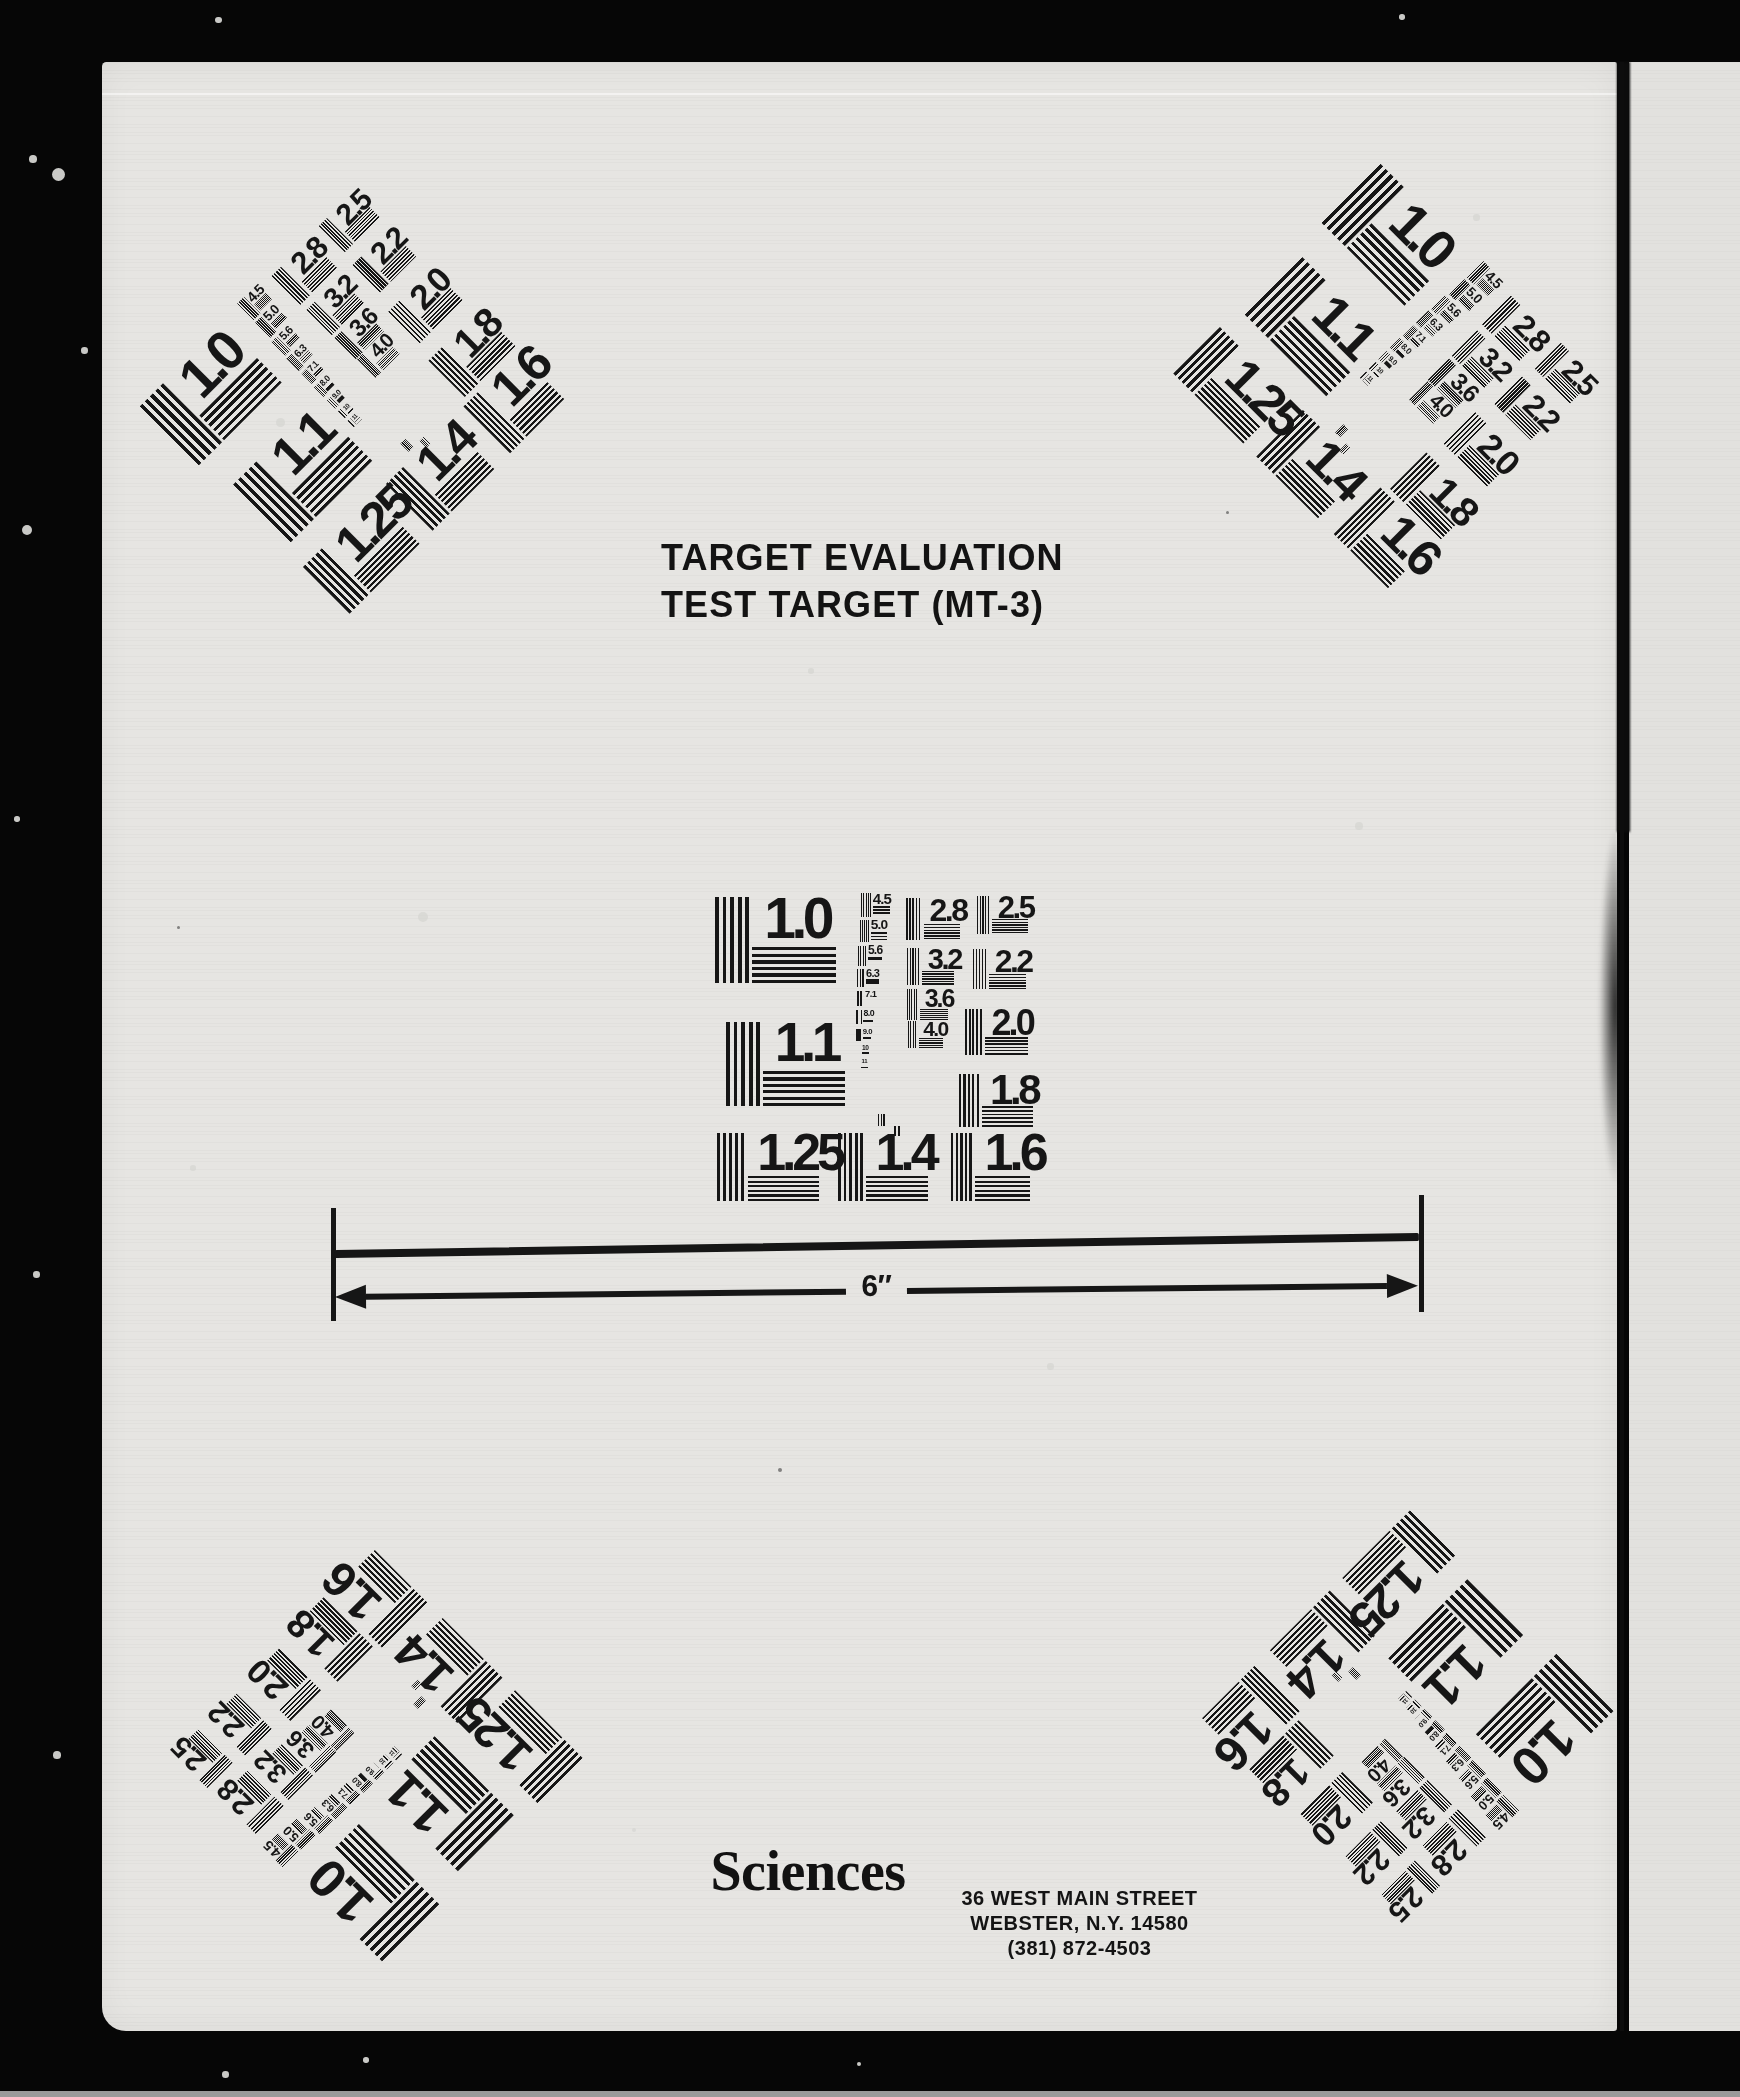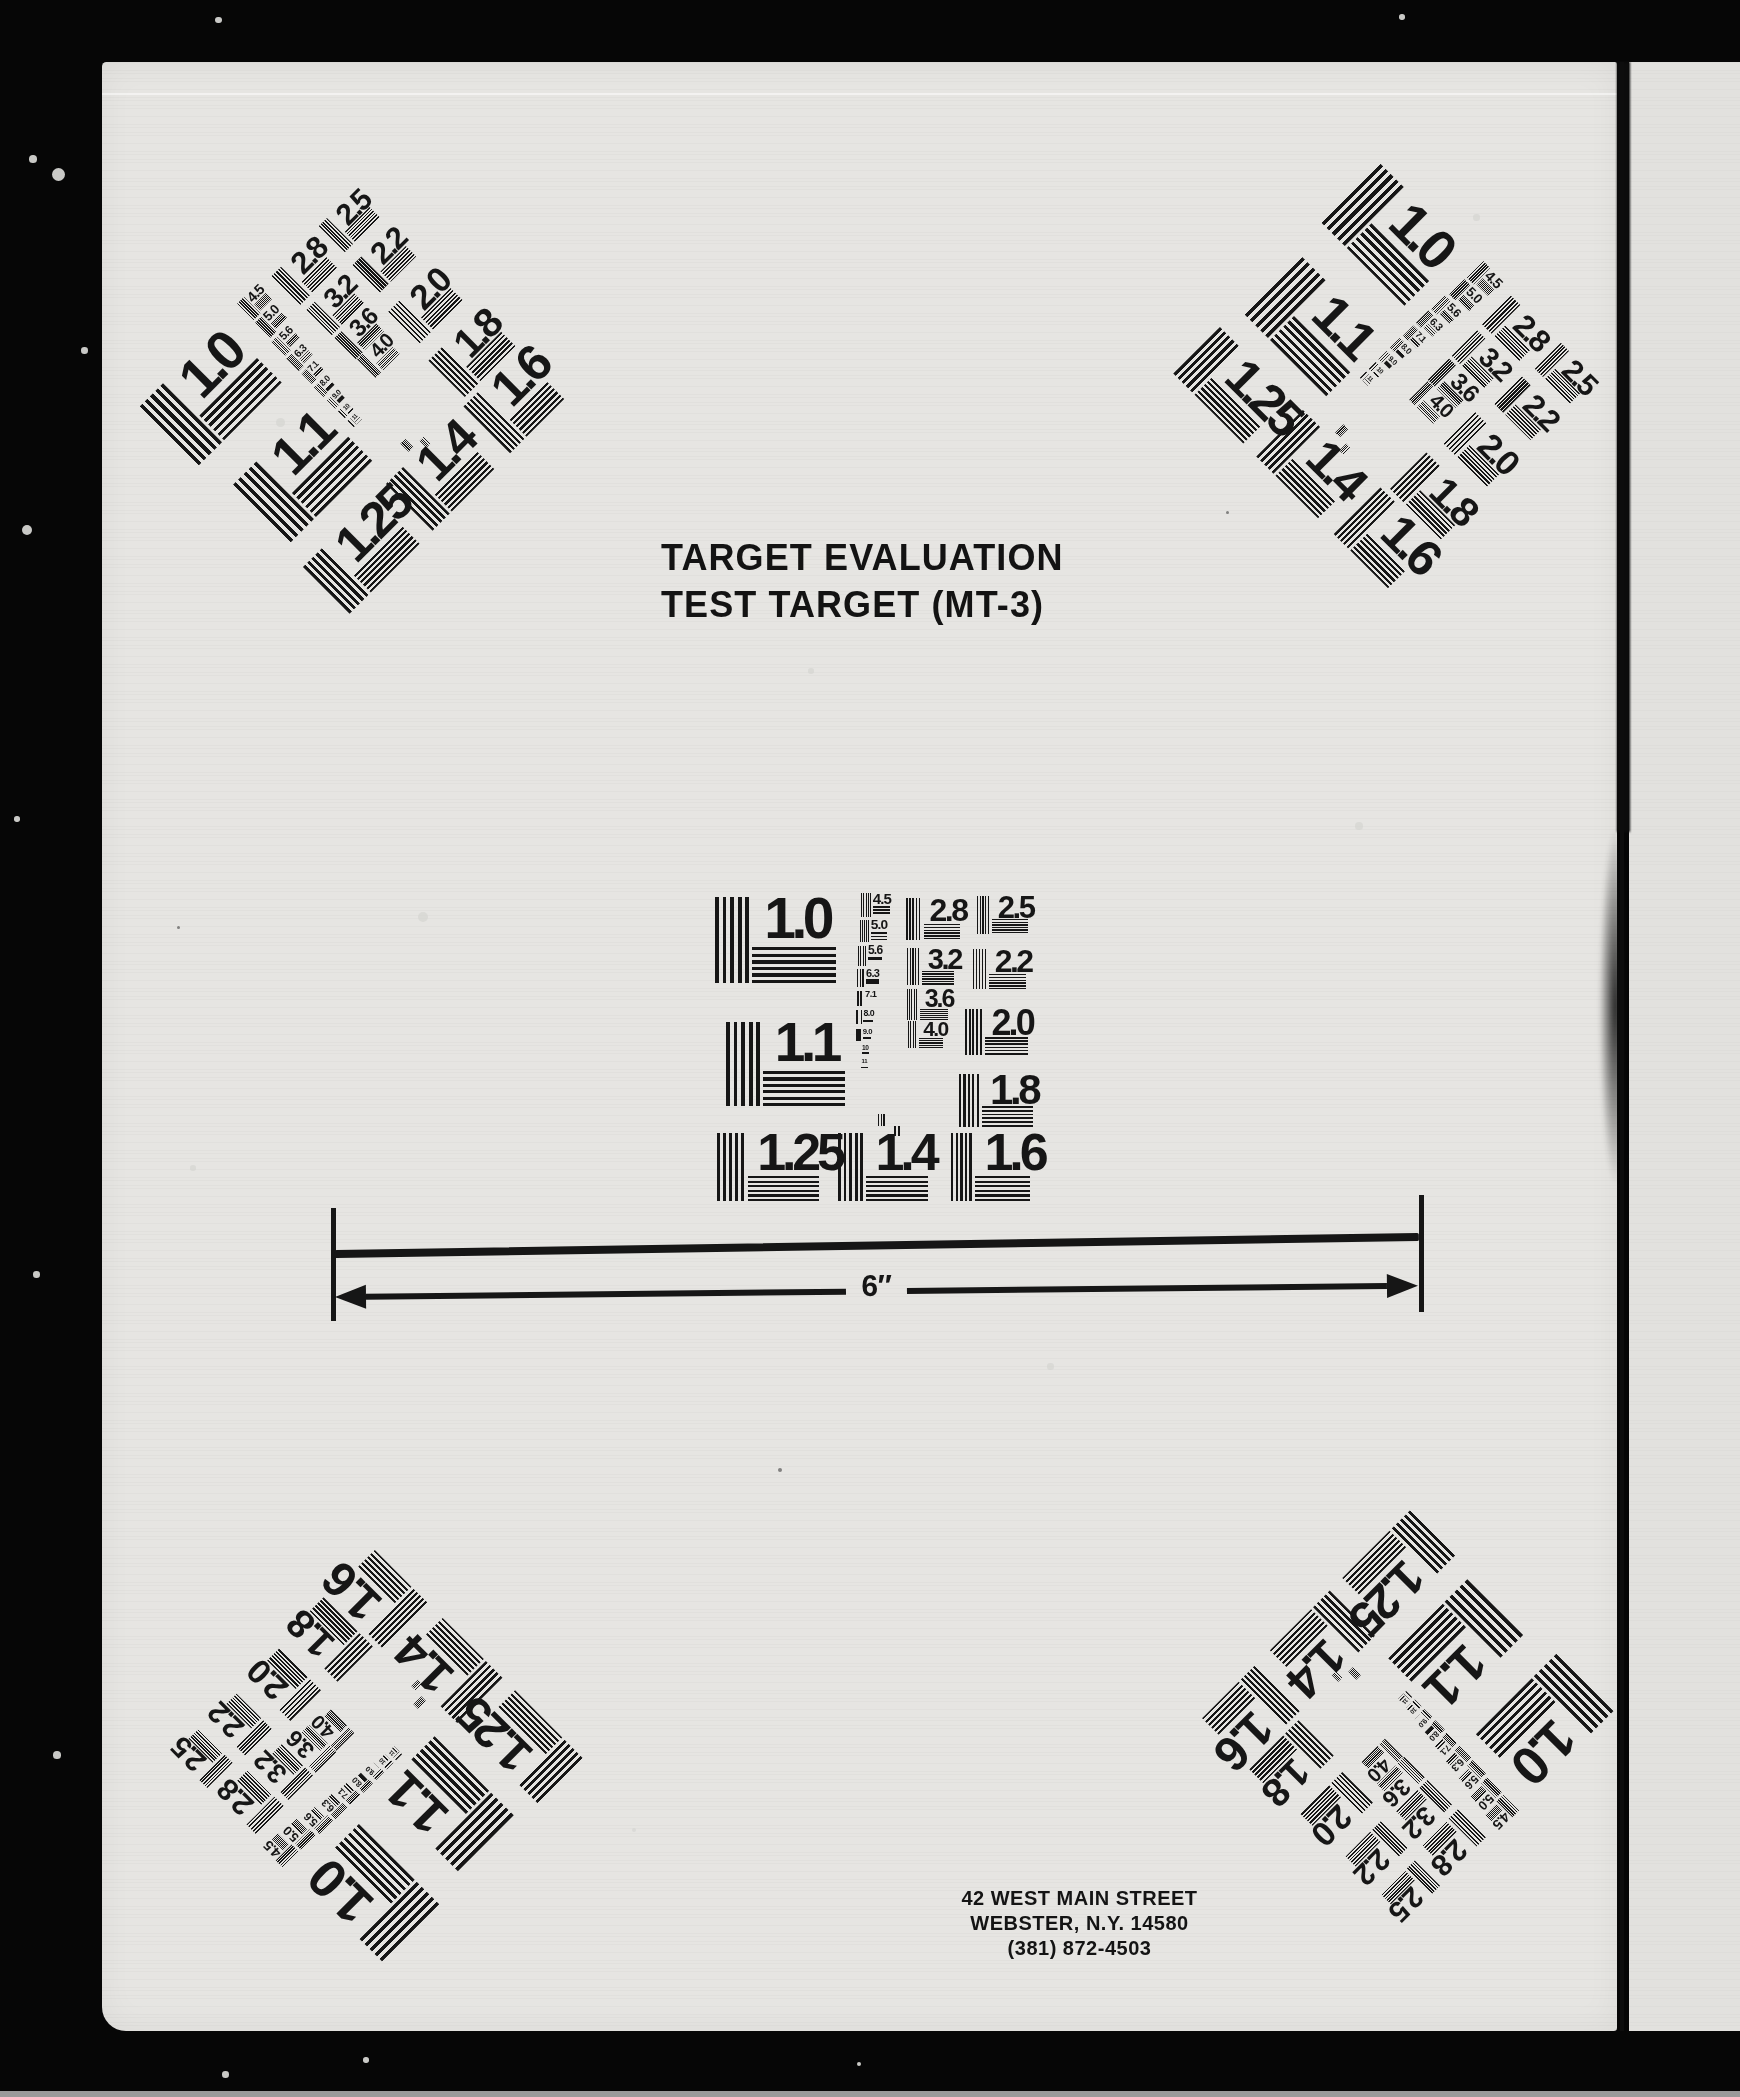--- a/index.html
+++ b/index.html
@@ -909,24 +909,25 @@
     <div class="arrowline">
       <div class="ah left"></div>
       <div class="seg"></div>
       <div class="dim-label">6″</div>
       <div class="seg"></div>
       <div class="ah right"></div>
     </div>
   </div>
 
   <div class="company-block">
+    <div>Sciences</div>
   </div>
 
   <div class="address-block">
-    <div>42 WEST MAIN STREET</div>
+    <div>36 WEST MAIN STREET</div>
     <div>WEBSTER, N.Y. 14580</div>
     <div>(381) 872-4503</div>
   </div>
 
   <div class="gap-band"></div>
   <div class="gap-blob"></div>
   <div class="gap-line"></div>
 
   <div class="bottom-strip"></div>
   <div id="speckles">

